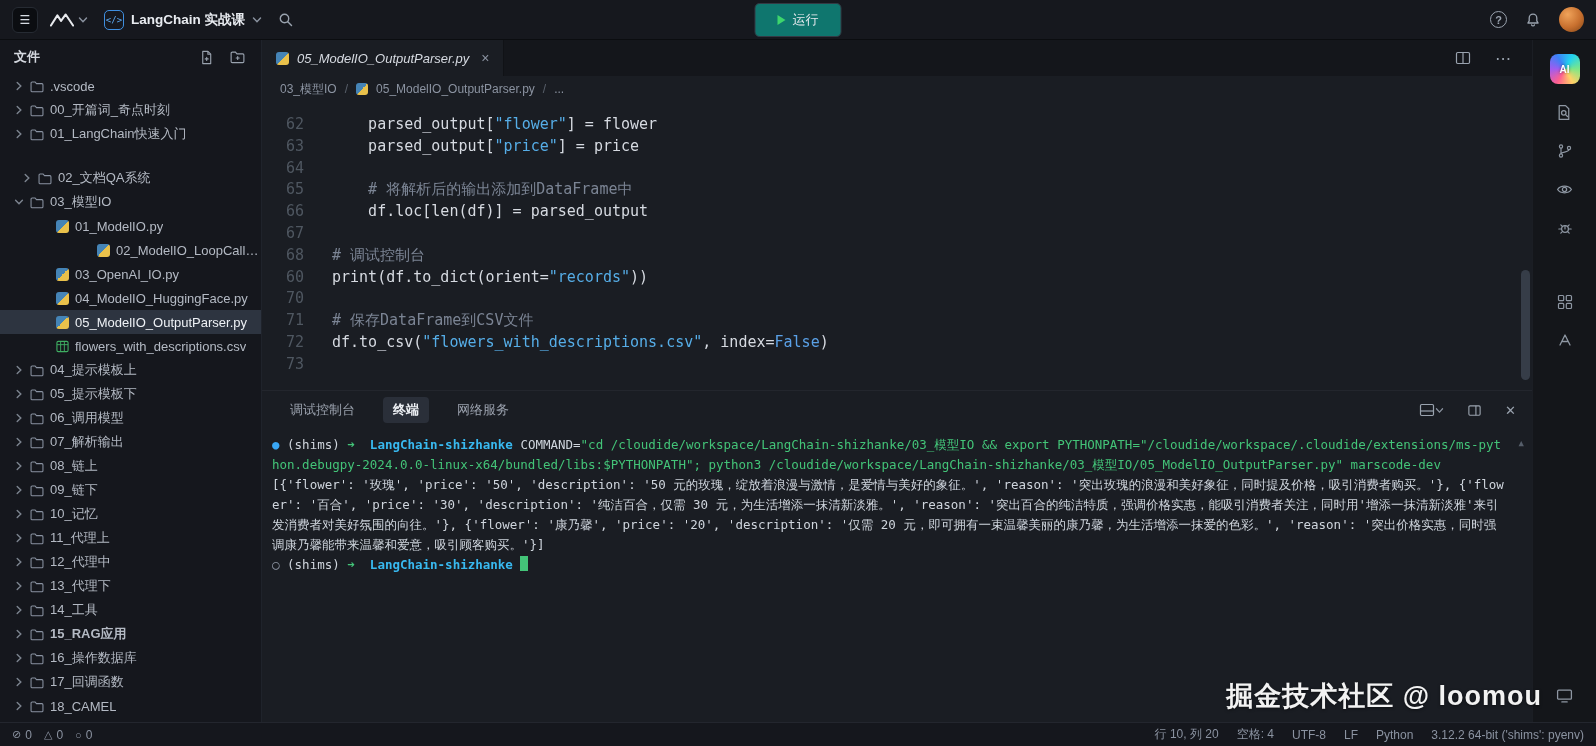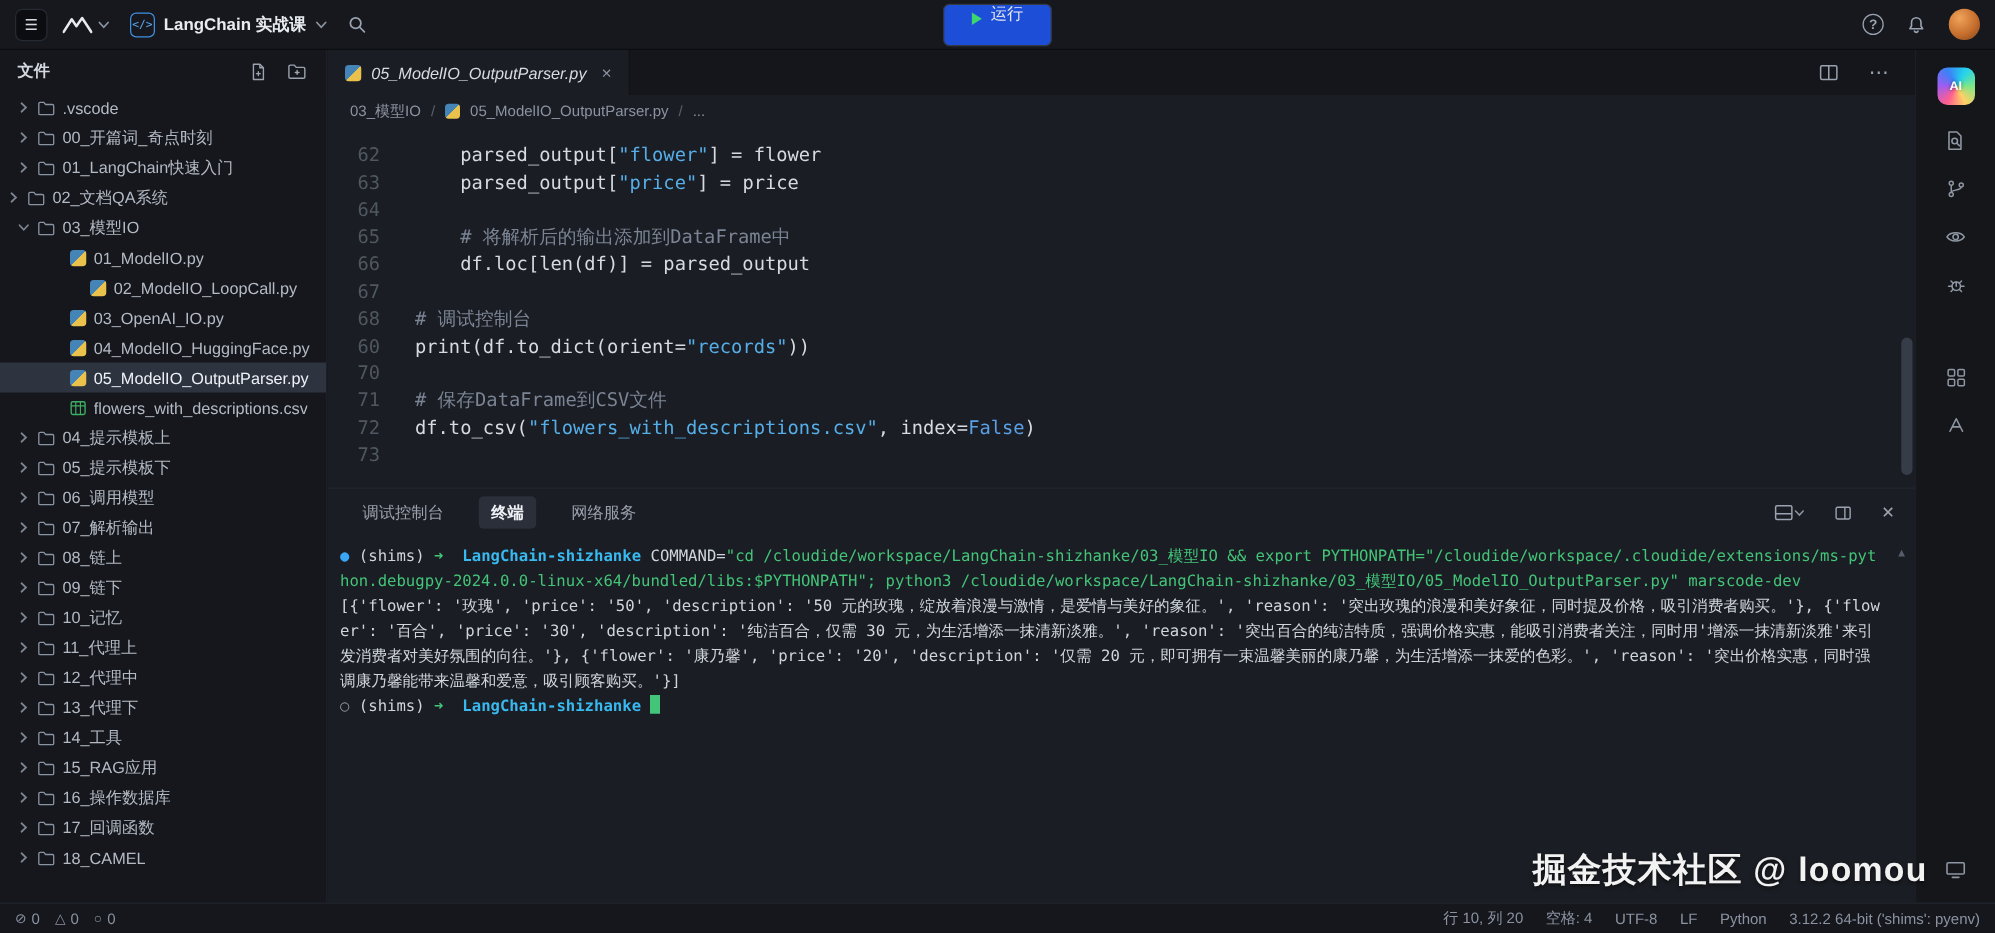--- a/index.html
+++ b/index.html
@@ -14,21 +14,21 @@
   .menu-btn{width:26px;height:26px;border-radius:6px;background:#0b0d11;border:1px solid #262b33;
     display:flex;align-items:center;justify-content:center;color:#d6dbe2;font-size:12px;cursor:pointer}
   .logo-wrap{display:flex;align-items:center;gap:4px;cursor:pointer}
   .chev-sm{color:#8b93a0}
   .proj{display:flex;align-items:center;gap:7px;cursor:pointer;margin-left:4px}
   .code-badge{width:20px;height:20px;border:1px solid #3f8fe0;border-radius:5px;color:#5caaf2;
     font-family:"DejaVu Sans Mono",monospace;font-size:9px;display:flex;align-items:center;justify-content:center}
   .proj-name{font-weight:700;color:#e8ebf0;font-size:13.5px}
   .icon-btn{display:flex;align-items:center;justify-content:center;color:#9aa3af;cursor:pointer;padding:4px}
   .tb-center{position:absolute;left:50%;top:0;height:40px;transform:translateX(-50%);display:flex;align-items:center}
-  .run-btn{display:flex;align-items:flex-end;gap:7px;background:#1d4ed8;border:1px solid #333a44;border-radius:5px;
+  .run-btn{display:flex;align-items:center;gap:7px;background:#0f766e;border:1px solid #333a44;border-radius:5px;
     height:28px;padding:16px 22px;cursor:pointer;color:#e6e9ee}
   .play{width:0;height:0;border-left:8px solid #3dd56d;border-top:5px solid transparent;border-bottom:5px solid transparent}
   .tb-right{margin-left:auto;display:flex;align-items:center;gap:14px}
   .help-circ{width:17px;height:17px;border:1.4px solid #9aa3af;border-radius:50%;color:#9aa3af;
     font-size:11px;font-weight:700;display:flex;align-items:center;justify-content:center;cursor:pointer}
   .avatar{width:25px;height:25px;border-radius:50%;cursor:pointer;
     background:radial-gradient(circle at 35% 30%,#f0a35a 0%,#c76f2e 55%,#7d4418 100%)}
 
   
   .main{flex:1 1 auto;display:flex;min-height:0}
@@ -212,21 +212,21 @@
           </div>
           <div class="tree-row" style="padding-left: 14px;">
             <svg class="chev" width="10" height="10" viewBox="0 0 10 10">
               <path d="M3.2 1.6 L6.8 5 L3.2 8.4" fill="none" stroke="currentColor" stroke-width="1.4" stroke-linecap="round"></path>
             </svg>
             <svg class="fico" width="14" height="13" viewBox="0 0 16 14">
               <path d="M1.2 3 a1.2 1.2 0 0 1 1.2 -1.2 h3.4 l1.6 1.9 h6.2 a1.2 1.2 0 0 1 1.2 1.2 v6.9 a1.2 1.2 0 0 1 -1.2 1.2 H2.4 a1.2 1.2 0 0 1 -1.2 -1.2 z" fill="none" stroke="currentColor" stroke-width="1.2"></path>
             </svg>
             <span class="tree-label">01_LangChain快速入门</span>
           </div>
-          <div class="tree-row" style="padding-left: 6px;">
+          <div class="tree-row" style="padding-left: 22px; margin-top: 20px;">
             <svg class="chev" width="10" height="10" viewBox="0 0 10 10">
               <path d="M3.2 1.6 L6.8 5 L3.2 8.4" fill="none" stroke="currentColor" stroke-width="1.4" stroke-linecap="round"></path>
             </svg>
             <svg class="fico" width="14" height="13" viewBox="0 0 16 14">
               <path d="M1.2 3 a1.2 1.2 0 0 1 1.2 -1.2 h3.4 l1.6 1.9 h6.2 a1.2 1.2 0 0 1 1.2 1.2 v6.9 a1.2 1.2 0 0 1 -1.2 1.2 H2.4 a1.2 1.2 0 0 1 -1.2 -1.2 z" fill="none" stroke="currentColor" stroke-width="1.2"></path>
             </svg>
             <span class="tree-label">02_文档QA系统</span>
           </div>
           <div class="tree-row" style="padding-left: 14px;">
             <svg class="chev" width="10" height="10" viewBox="0 0 10 10">
@@ -235,21 +235,21 @@
             <svg class="fico" width="14" height="13" viewBox="0 0 16 14">
               <path d="M1.2 3 a1.2 1.2 0 0 1 1.2 -1.2 h3.4 l1.6 1.9 h6.2 a1.2 1.2 0 0 1 1.2 1.2 v6.9 a1.2 1.2 0 0 1 -1.2 1.2 H2.4 a1.2 1.2 0 0 1 -1.2 -1.2 z" fill="none" stroke="currentColor" stroke-width="1.2"></path>
             </svg>
             <span class="tree-label">03_模型IO</span>
           </div>
           <div class="tree-row" style="padding-left: 40px;">
             <span class="chev-spacer"></span>
             <span class="pyic"></span>
             <span class="tree-label">01_ModelIO.py</span>
           </div>
-          <div class="tree-row" style="padding-left: 56px;">
+          <div class="tree-row" style="padding-left: 44px; margin-left: 37px;">
             <span class="chev-spacer"></span>
             <span class="pyic"></span>
             <span class="tree-label">02_ModelIO_LoopCall.py</span>
           </div>
           <div class="tree-row" style="padding-left: 40px;">
             <span class="chev-spacer"></span>
             <span class="pyic"></span>
             <span class="tree-label">03_OpenAI_IO.py</span>
           </div>
           <div class="tree-row" style="padding-left: 40px;">
@@ -362,21 +362,21 @@
           </div>
           <div class="tree-row" style="padding-left: 14px;">
             <svg class="chev" width="10" height="10" viewBox="0 0 10 10">
               <path d="M3.2 1.6 L6.8 5 L3.2 8.4" fill="none" stroke="currentColor" stroke-width="1.4" stroke-linecap="round"></path>
             </svg>
             <svg class="fico" width="14" height="13" viewBox="0 0 16 14">
               <path d="M1.2 3 a1.2 1.2 0 0 1 1.2 -1.2 h3.4 l1.6 1.9 h6.2 a1.2 1.2 0 0 1 1.2 1.2 v6.9 a1.2 1.2 0 0 1 -1.2 1.2 H2.4 a1.2 1.2 0 0 1 -1.2 -1.2 z" fill="none" stroke="currentColor" stroke-width="1.2"></path>
             </svg>
             <span class="tree-label">14_工具</span>
           </div>
-          <div class="tree-row" style="padding-left: 14px;">
+          <div class="tree-row" style="padding-left: 14px; font-weight: bold;">
             <svg class="chev" width="10" height="10" viewBox="0 0 10 10">
               <path d="M3.2 1.6 L6.8 5 L3.2 8.4" fill="none" stroke="currentColor" stroke-width="1.4" stroke-linecap="round"></path>
             </svg>
             <svg class="fico" width="14" height="13" viewBox="0 0 16 14">
               <path d="M1.2 3 a1.2 1.2 0 0 1 1.2 -1.2 h3.4 l1.6 1.9 h6.2 a1.2 1.2 0 0 1 1.2 1.2 v6.9 a1.2 1.2 0 0 1 -1.2 1.2 H2.4 a1.2 1.2 0 0 1 -1.2 -1.2 z" fill="none" stroke="currentColor" stroke-width="1.2"></path>
             </svg>
             <span class="tree-label">15_RAG应用</span>
           </div>
           <div class="tree-row" style="padding-left: 14px;">
             <svg class="chev" width="10" height="10" viewBox="0 0 10 10">

